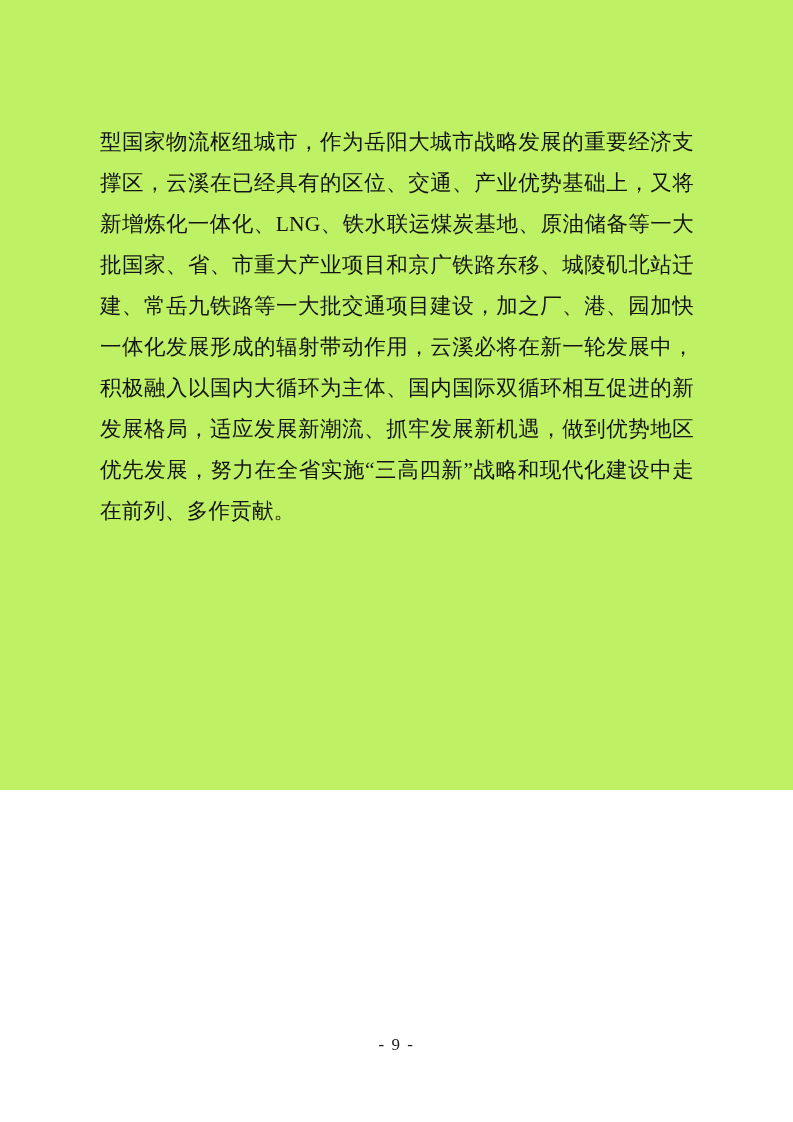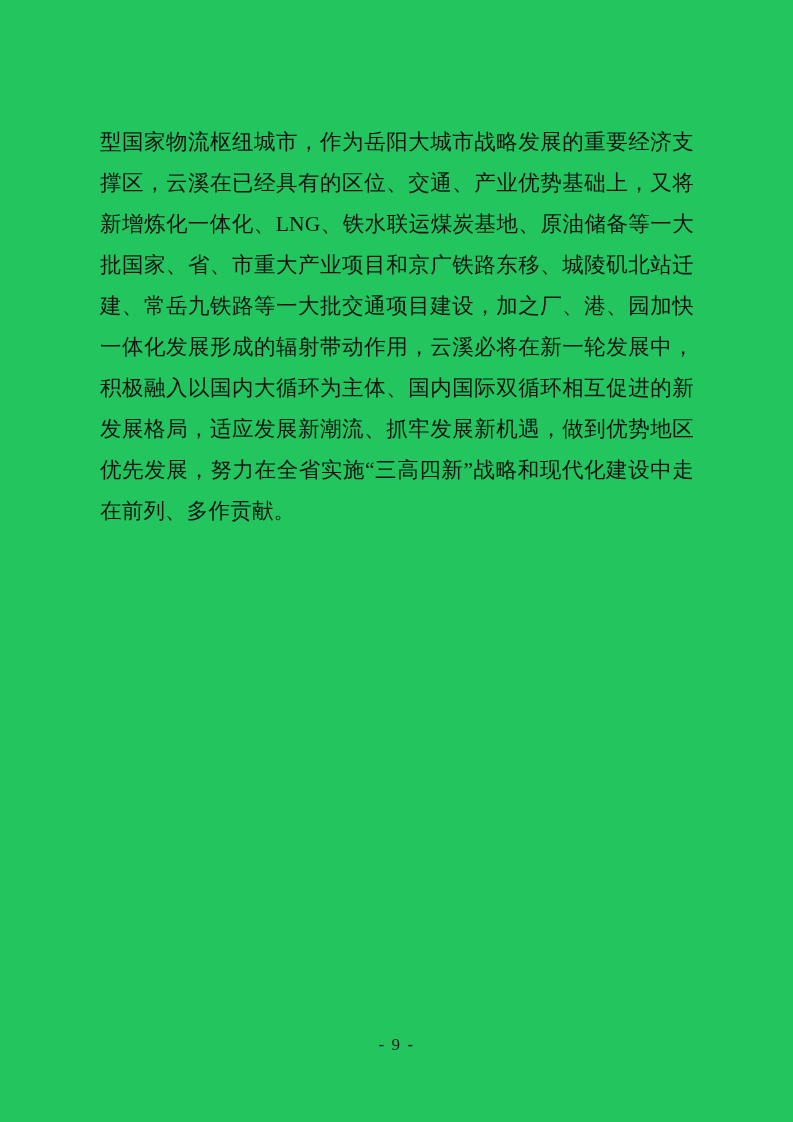--- a/index.html
+++ b/index.html
@@ -13,22 +13,22 @@
     position: relative;
     font-family: "Liberation Serif", "DejaVu Serif", serif;
     color: #1a1a1a;
     overflow: hidden;
   }
   .page {
     position: absolute;
     top: 0;
     left: 0;
     width: 793px;
-    height: 1122px;
-    background: #22c55e;
+    height: 790px;
+    background: #bef264;
   }
   .content {
     position: absolute;
     left: 100px;
     top: 100px;
     width: 594px;
   }
   .body-text {
     font-size: 21.5px;
     line-height: 41px;

